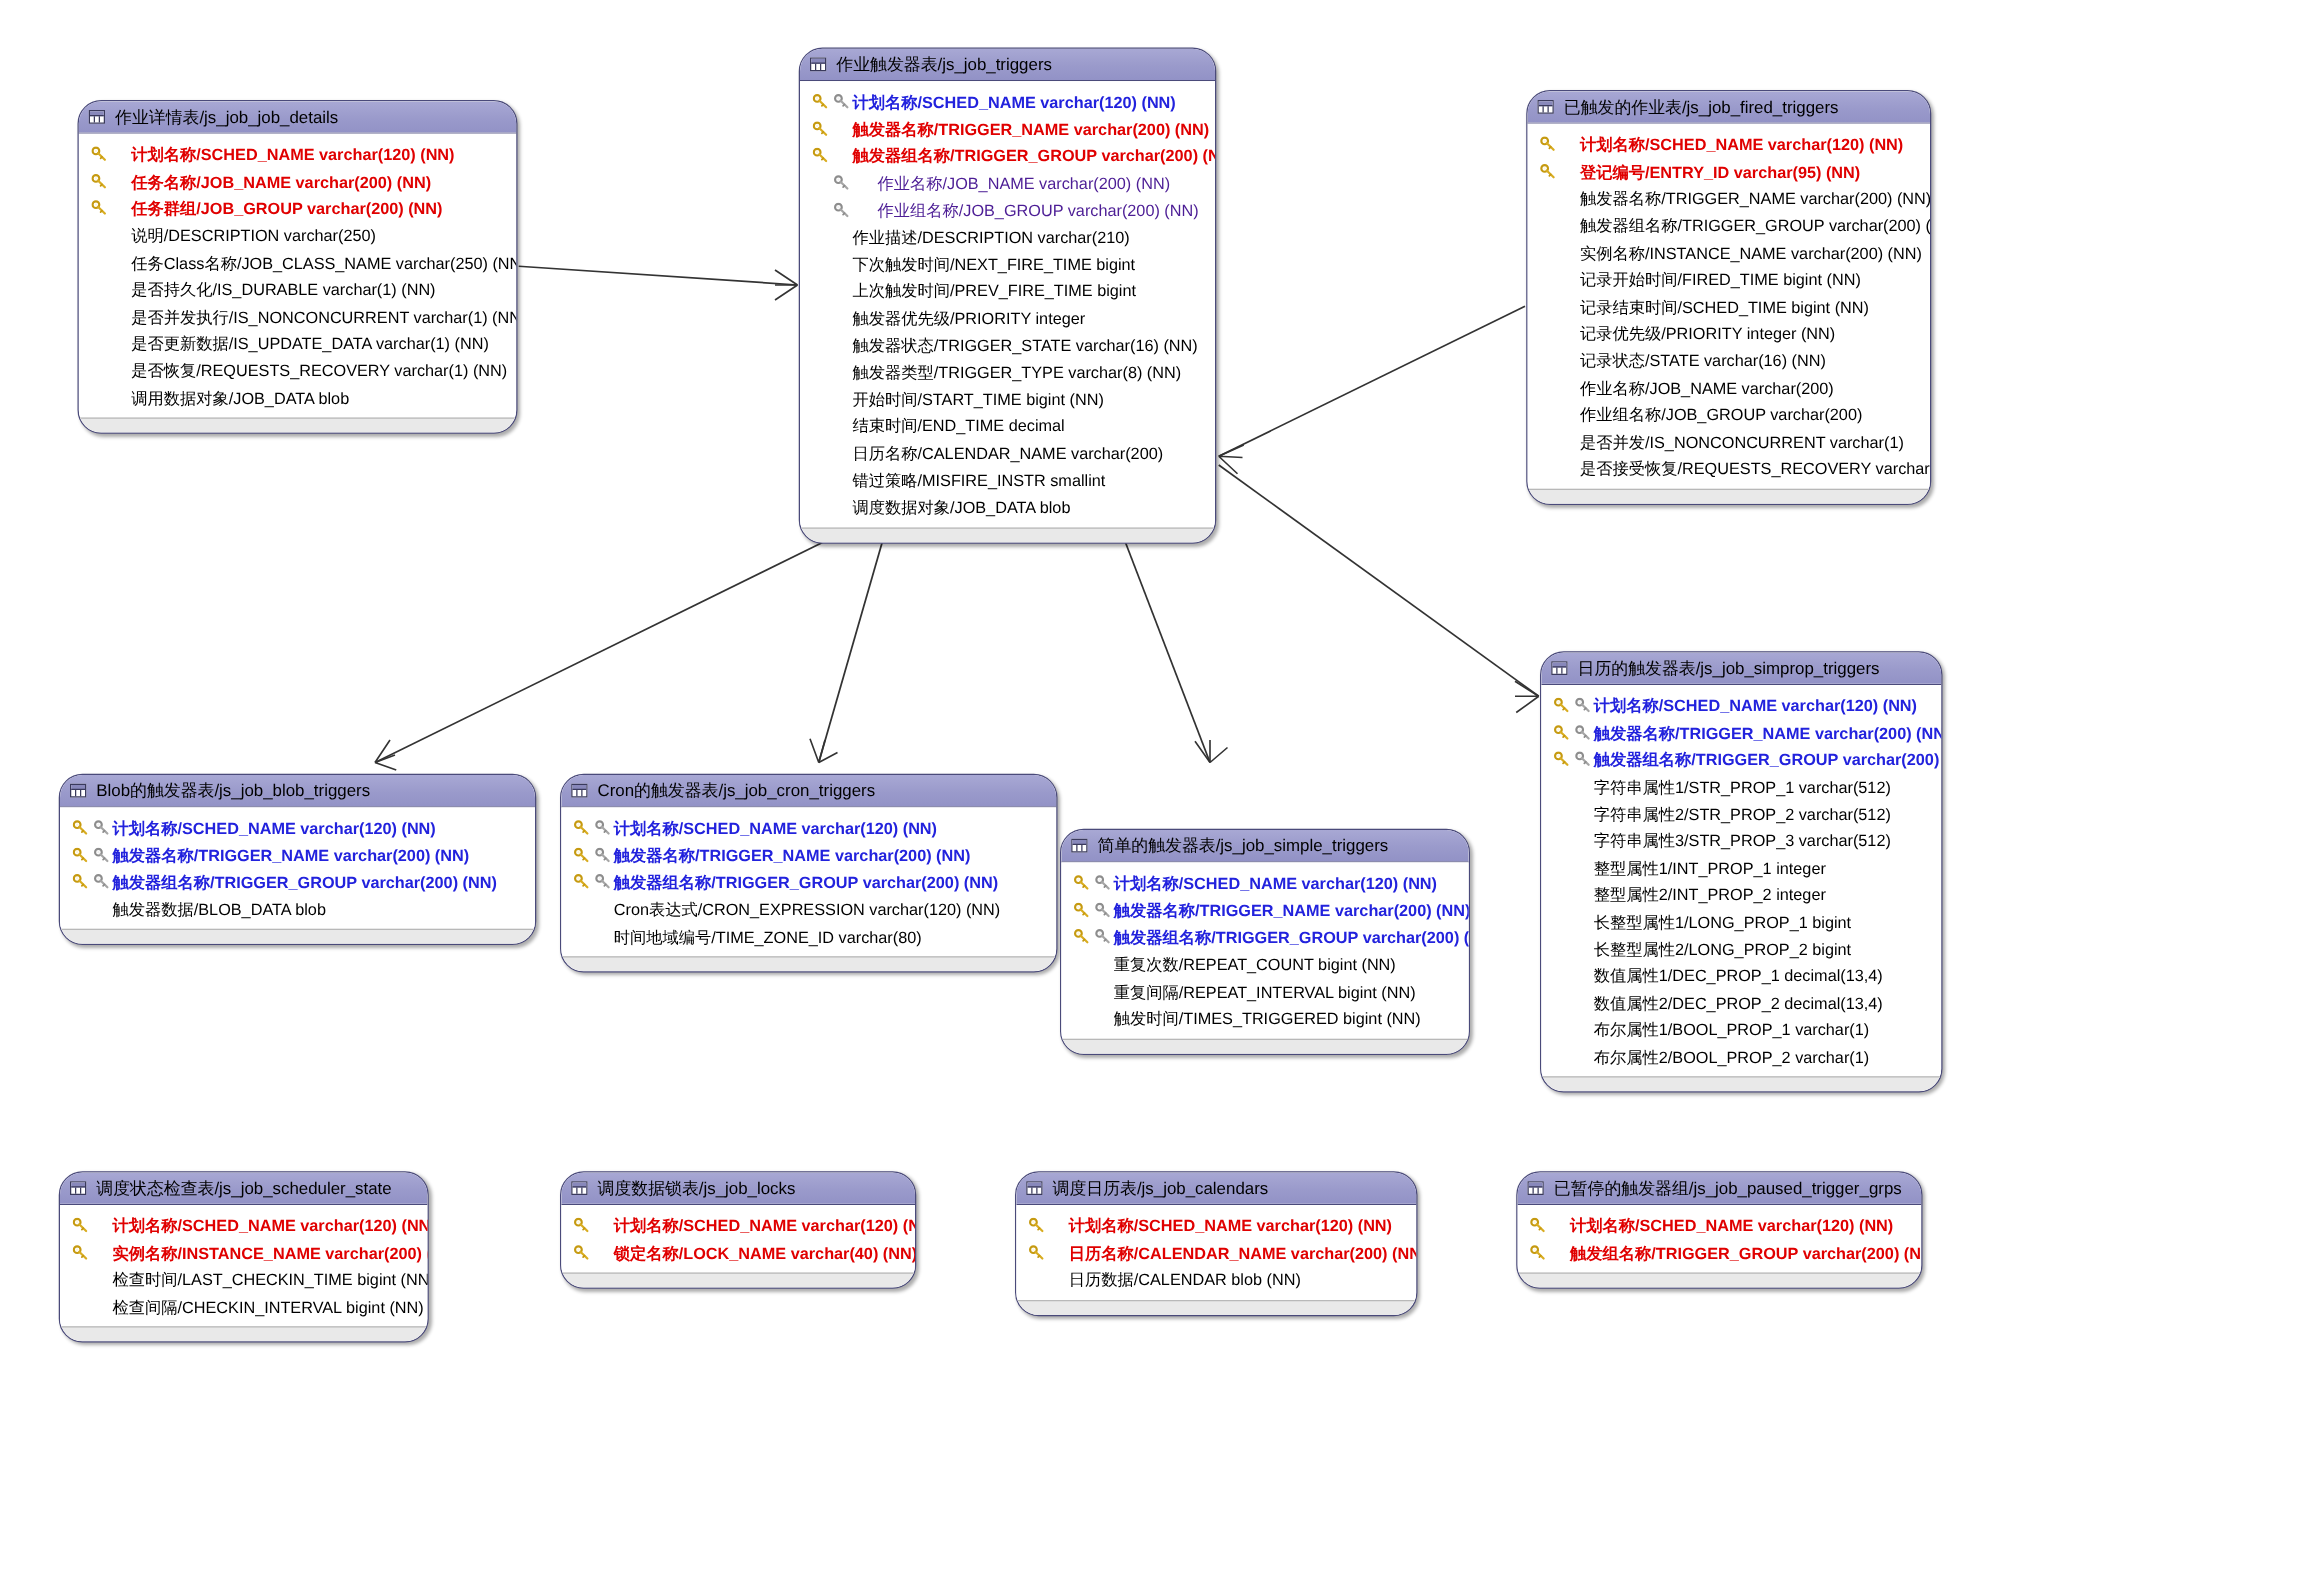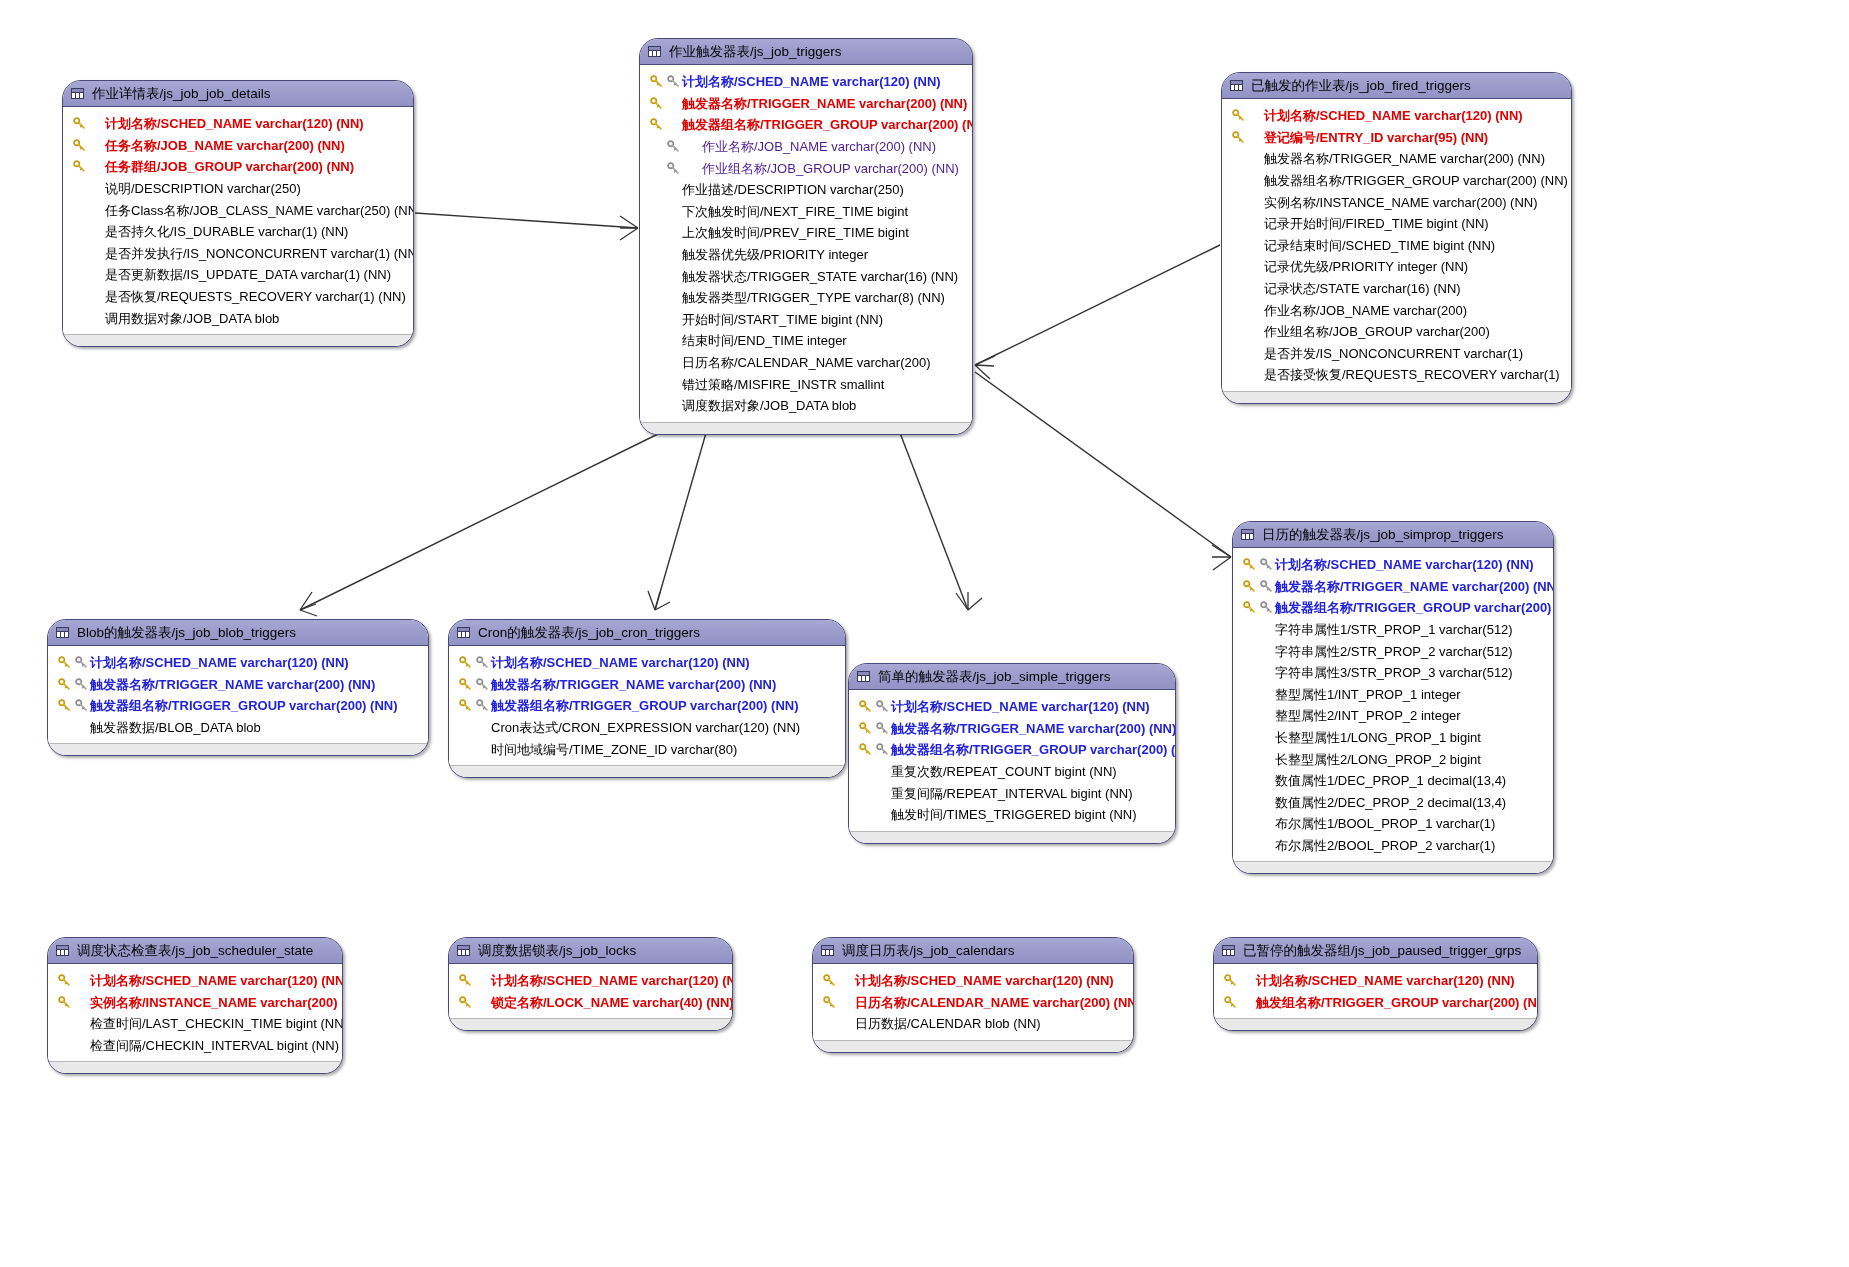--- a/index.html
+++ b/index.html
@@ -244,21 +244,21 @@
                 <circle cx="4.6" cy="4.6" r="1.1" fill="#f0f0f0"></circle>
                 <path d="M6.6 6.7 L13.4 13.3" stroke="#a6a6a6" stroke-width="2.2" stroke-linecap="round"></path>
                 <path d="M10.6 10.5 L9.2 12.0" stroke="#8d8d8d" stroke-width="1.7" stroke-linecap="round"></path>
               </svg>
             </span>
             <span class="field-label f-fk">作业组名称/JOB_GROUP varchar(200) (NN)</span>
           </div>
           <div class="field">
             <span class="keyslot empty"></span>
             <span class="keyslot empty"></span>
-            <span class="field-label f-plain">作业描述/DESCRIPTION varchar(250)</span>
+            <span class="field-label f-plain">作业描述/DESCRIPTION varchar(210)</span>
           </div>
           <div class="field">
             <span class="keyslot empty"></span>
             <span class="keyslot empty"></span>
             <span class="field-label f-plain">下次触发时间/NEXT_FIRE_TIME bigint</span>
           </div>
           <div class="field">
             <span class="keyslot empty"></span>
             <span class="keyslot empty"></span>
             <span class="field-label f-plain">上次触发时间/PREV_FIRE_TIME bigint</span>
@@ -279,41 +279,41 @@
             <span class="field-label f-plain">触发器类型/TRIGGER_TYPE varchar(8) (NN)</span>
           </div>
           <div class="field">
             <span class="keyslot empty"></span>
             <span class="keyslot empty"></span>
             <span class="field-label f-plain">开始时间/START_TIME bigint (NN)</span>
           </div>
           <div class="field">
             <span class="keyslot empty"></span>
             <span class="keyslot empty"></span>
-            <span class="field-label f-plain">结束时间/END_TIME integer</span>
+            <span class="field-label f-plain">结束时间/END_TIME decimal</span>
           </div>
           <div class="field">
             <span class="keyslot empty"></span>
             <span class="keyslot empty"></span>
             <span class="field-label f-plain">日历名称/CALENDAR_NAME varchar(200)</span>
           </div>
           <div class="field">
             <span class="keyslot empty"></span>
             <span class="keyslot empty"></span>
             <span class="field-label f-plain">错过策略/MISFIRE_INSTR smallint</span>
           </div>
           <div class="field">
             <span class="keyslot empty"></span>
             <span class="keyslot empty"></span>
             <span class="field-label f-plain">调度数据对象/JOB_DATA blob</span>
           </div>
         </div>
     <div class="entity-footer"></div>
   </div>
-      <div class="entity" style="left: 1221px; top: 72px; width: 351px;">
+      <div class="entity" style="left: 1221px; top: 72px; width: 324px;">
     <div class="entity-header">
       <span class="tbl-icon"></span>
       <span class="entity-title">已触发的作业表/js_job_fired_triggers</span>
     </div>
     <div class="entity-body">
           <div class="field">
             <span class="keyslot">
               <svg class="key-svg" width="13" height="13" viewBox="0 0 16 16">
                 <circle cx="4.6" cy="4.6" r="3.3" fill="none" stroke="#c69a10" stroke-width="2.1"></circle>
                 <circle cx="4.6" cy="4.6" r="1.1" fill="#fff7d8"></circle>

